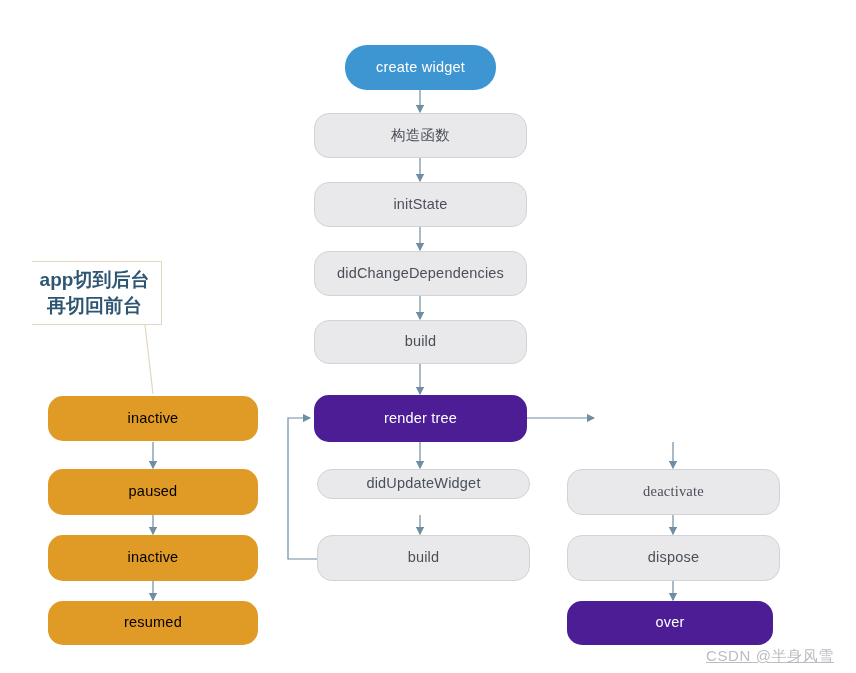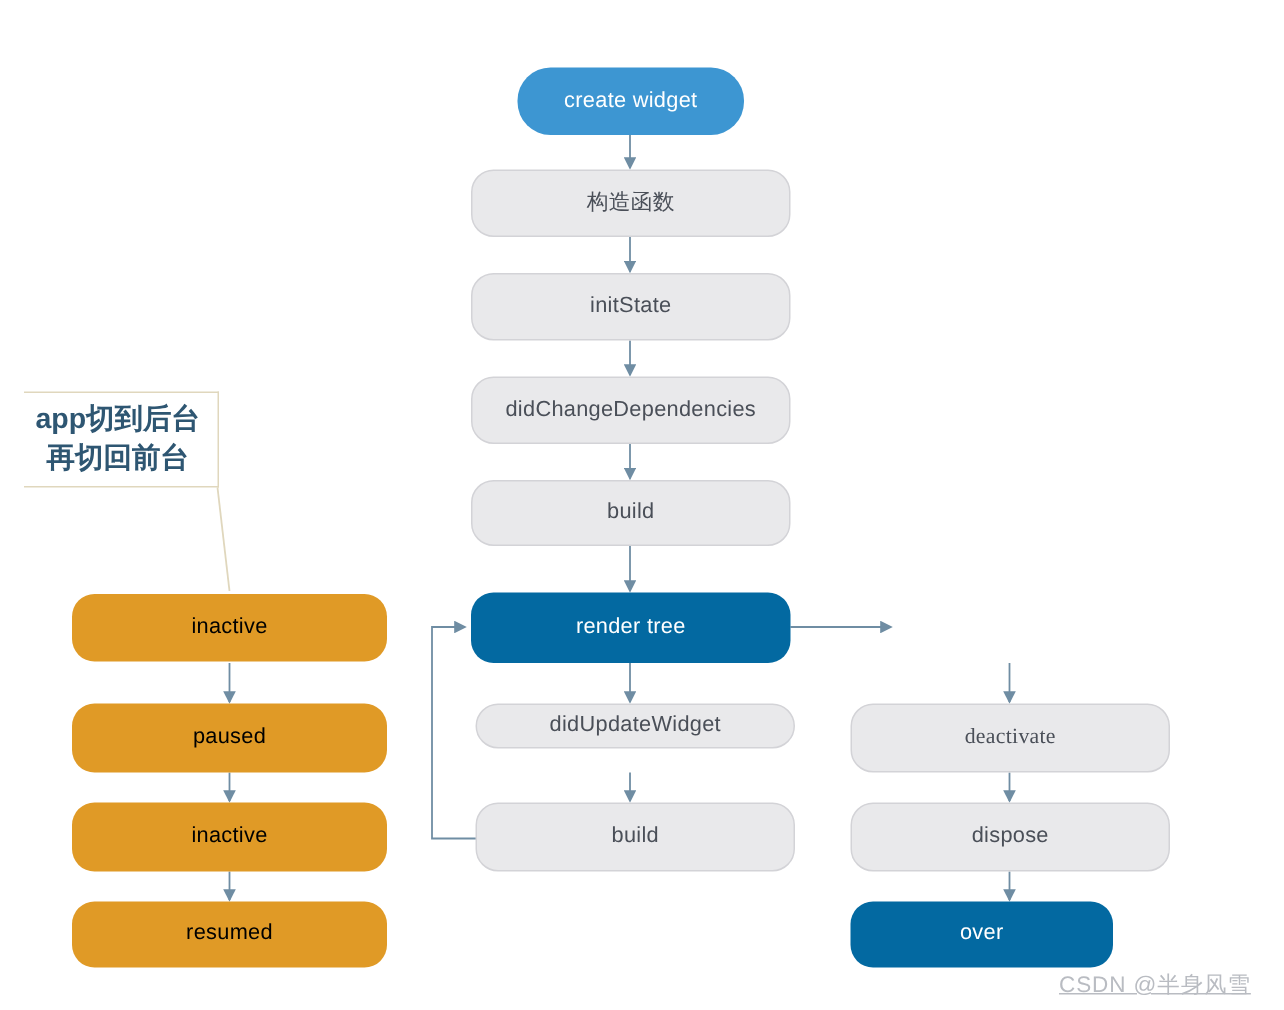--- a/index.html
+++ b/index.html
@@ -42,21 +42,21 @@
     background: #e9e9eb;
     border: 1px solid #d3d3d7;
     color: #4a4f58;
   }
   .node-blue {
     background: #3d96d2;
     color: #ffffff;
     border-radius: 22px;
   }
   .node-green {
-    background: #0369a1;
+    background: #4c1d95;
     color: #ffffff;
   }
   .node-orange {
     background: #e09a26;
     color: #000000;
   }
   .annotation {
     position: absolute;
     box-sizing: border-box;
     border-right: 1px solid #e0d7bd;
@@ -66,20 +66,21 @@
     color: #2e5672;
     font-size: 19px;
     line-height: 1.38;
     font-weight: 600;
     text-align: center;
     display: flex;
     flex-direction: column;
     align-items: center;
     justify-content: center;
     padding-right: 4px;
+    margin-left: 16px;
   }
   .annotation span { display: block; white-space: nowrap; }
   .watermark {
     position: absolute;
     font-size: 15px;
     color: #b9bcc2;
     letter-spacing: 0.6px;
     white-space: nowrap;
   }
 </style>
@@ -144,21 +145,21 @@
 
   <div class="node node-gray" style="left:317px; top:469px; width:213px; height:30px;">didUpdateWidget</div>
 
   <div class="node node-gray" style="left:317px; top:535px; width:213px; height:46px;">build</div>
 
 
   <div class="node node-gray" style="left:567px; top:469px; width:213px; height:46px;font-family:Liberation Serif, serif;">deactivate</div>
 
   <div class="node node-gray" style="left:567px; top:535px; width:213px; height:46px;">dispose</div>
 
-  <div class="node node-green" style="left:567px; top:601px; width:175px; height:44px;">over</div>
+  <div class="node node-green" style="left:567px; top:601px; width:206px; height:44px;">over</div>
 
   <div class="node node-orange" style="left:48px; top:396px; width:210px; height:45px;">inactive</div>
 
   <div class="node node-orange" style="left:48px; top:469px; width:210px; height:46px;">paused</div>
 
   <div class="node node-orange" style="left:48px; top:535px; width:210px; height:46px;">inactive</div>
 
   <div class="node node-orange" style="left:48px; top:601px; width:210px; height:44px;">resumed</div>
 
   <div class="annotation" style="left:16px; top:261px; width:130px; height:64px;">

